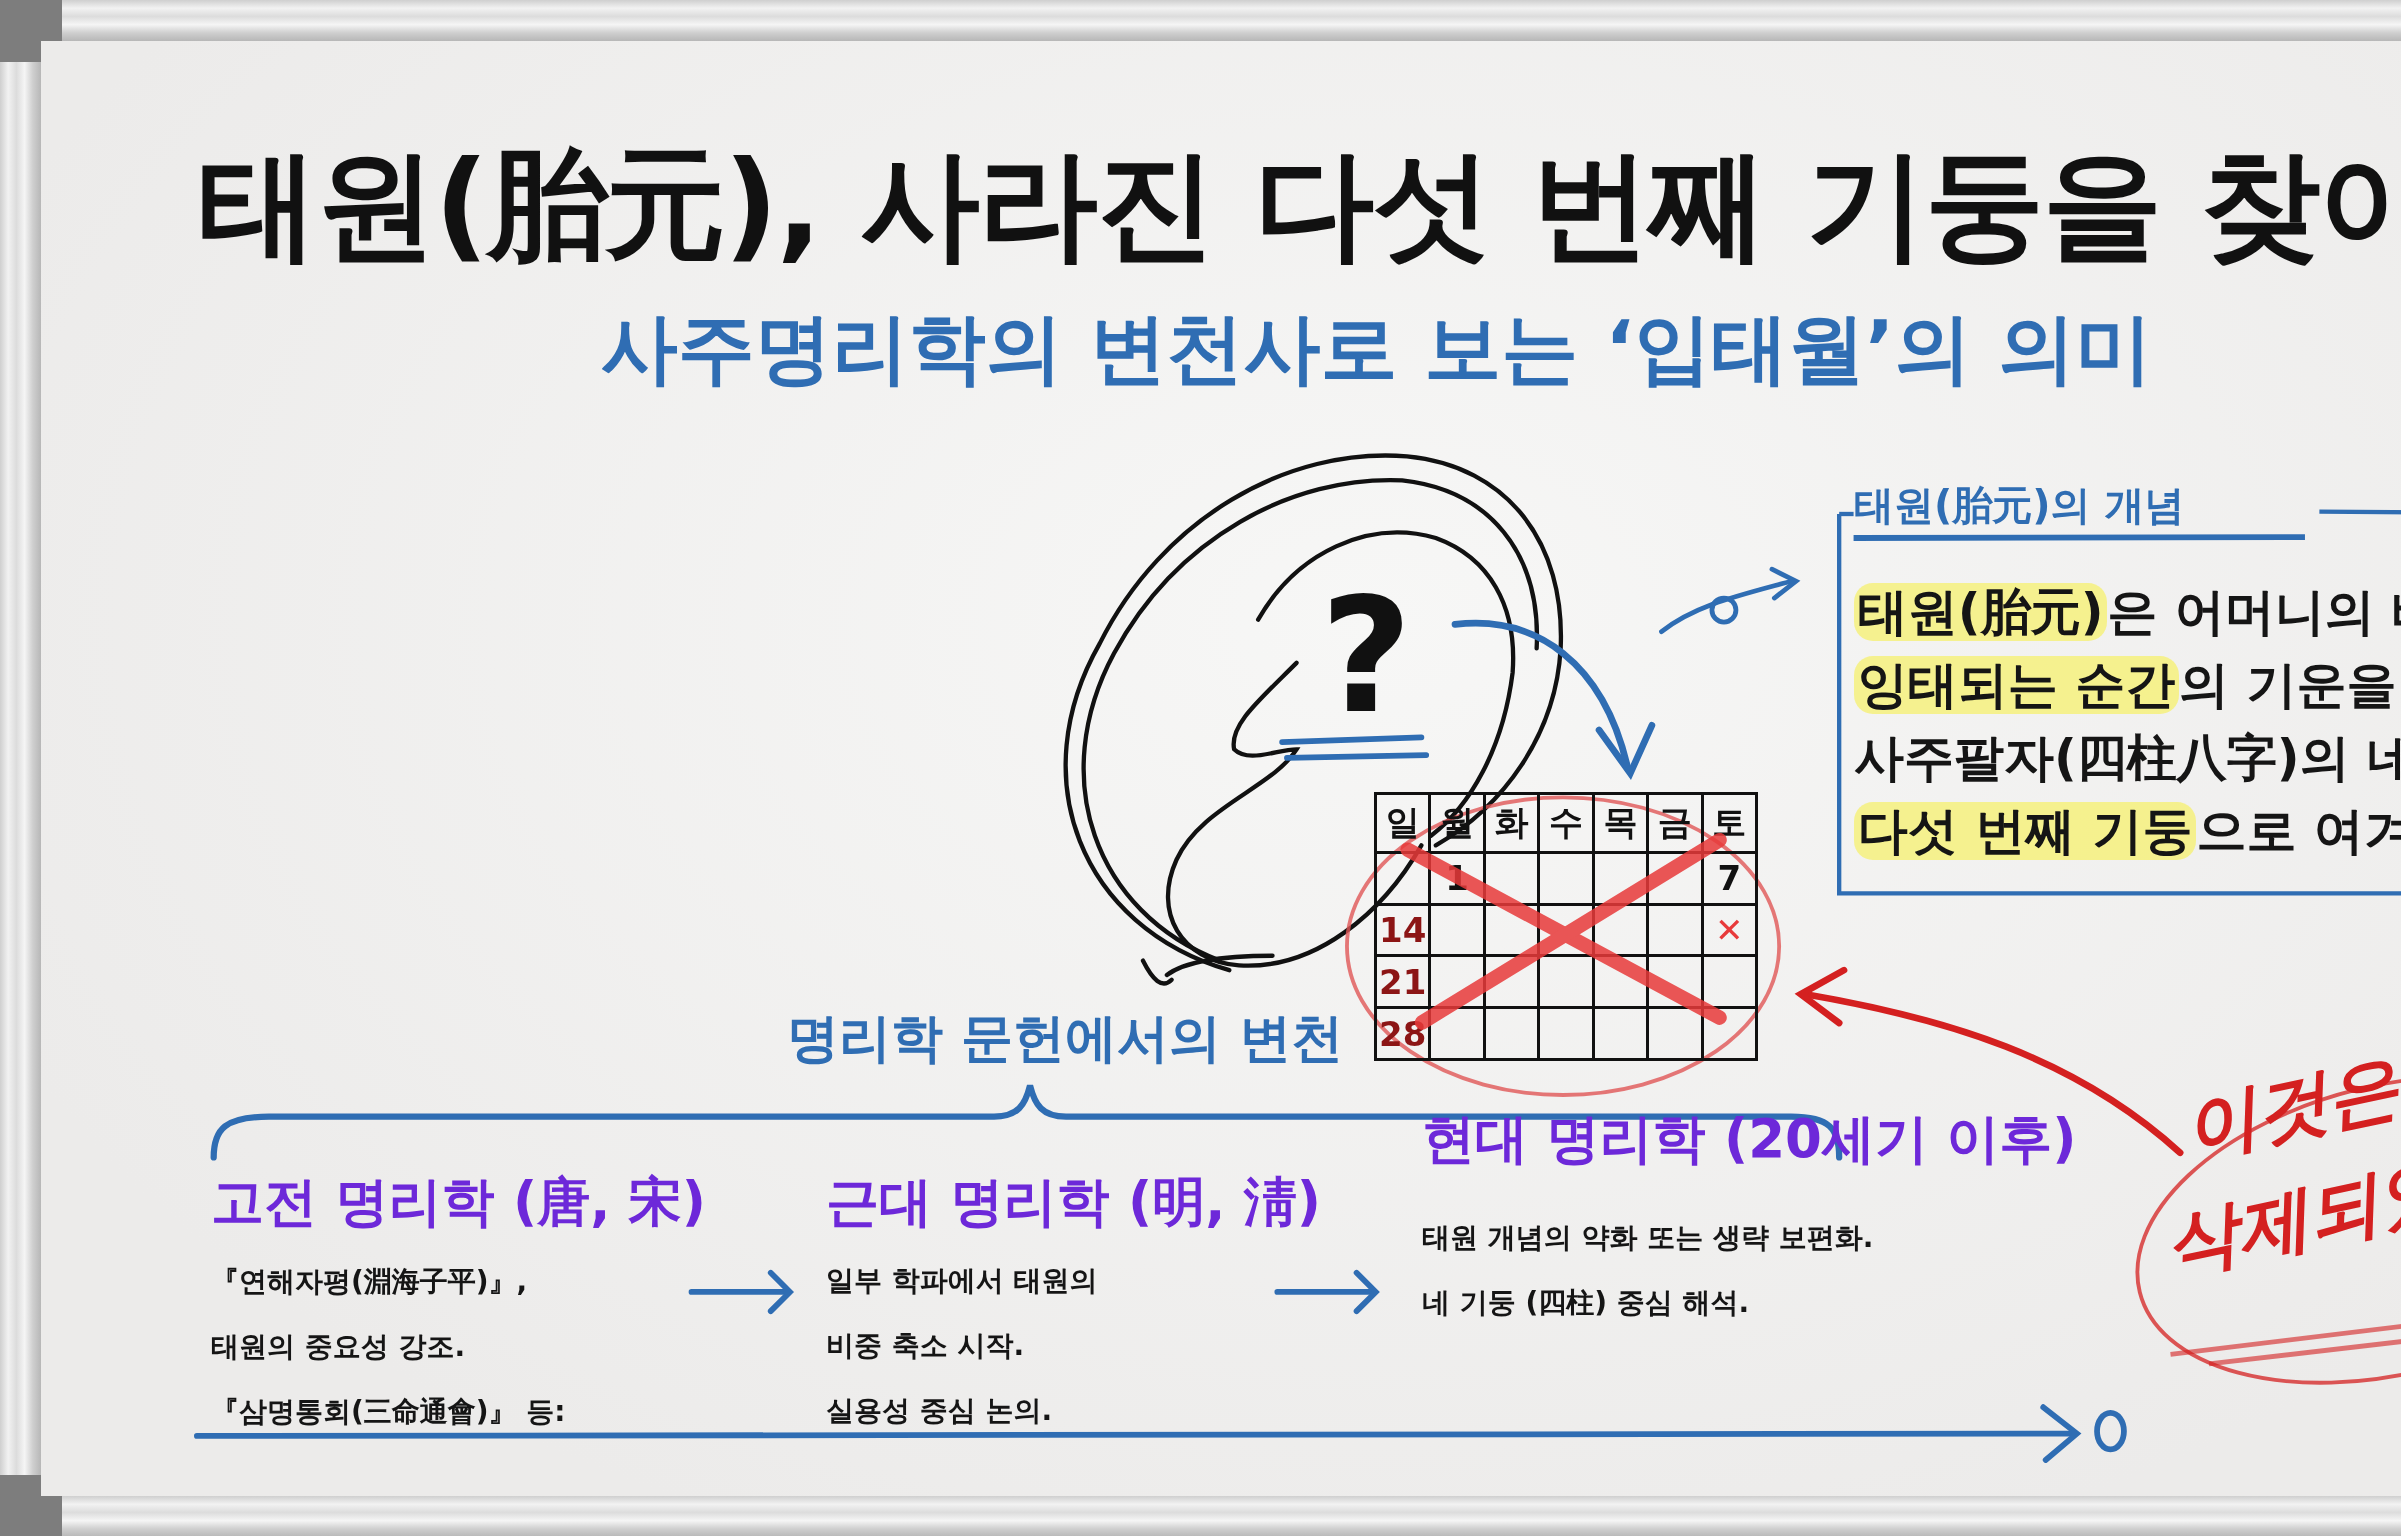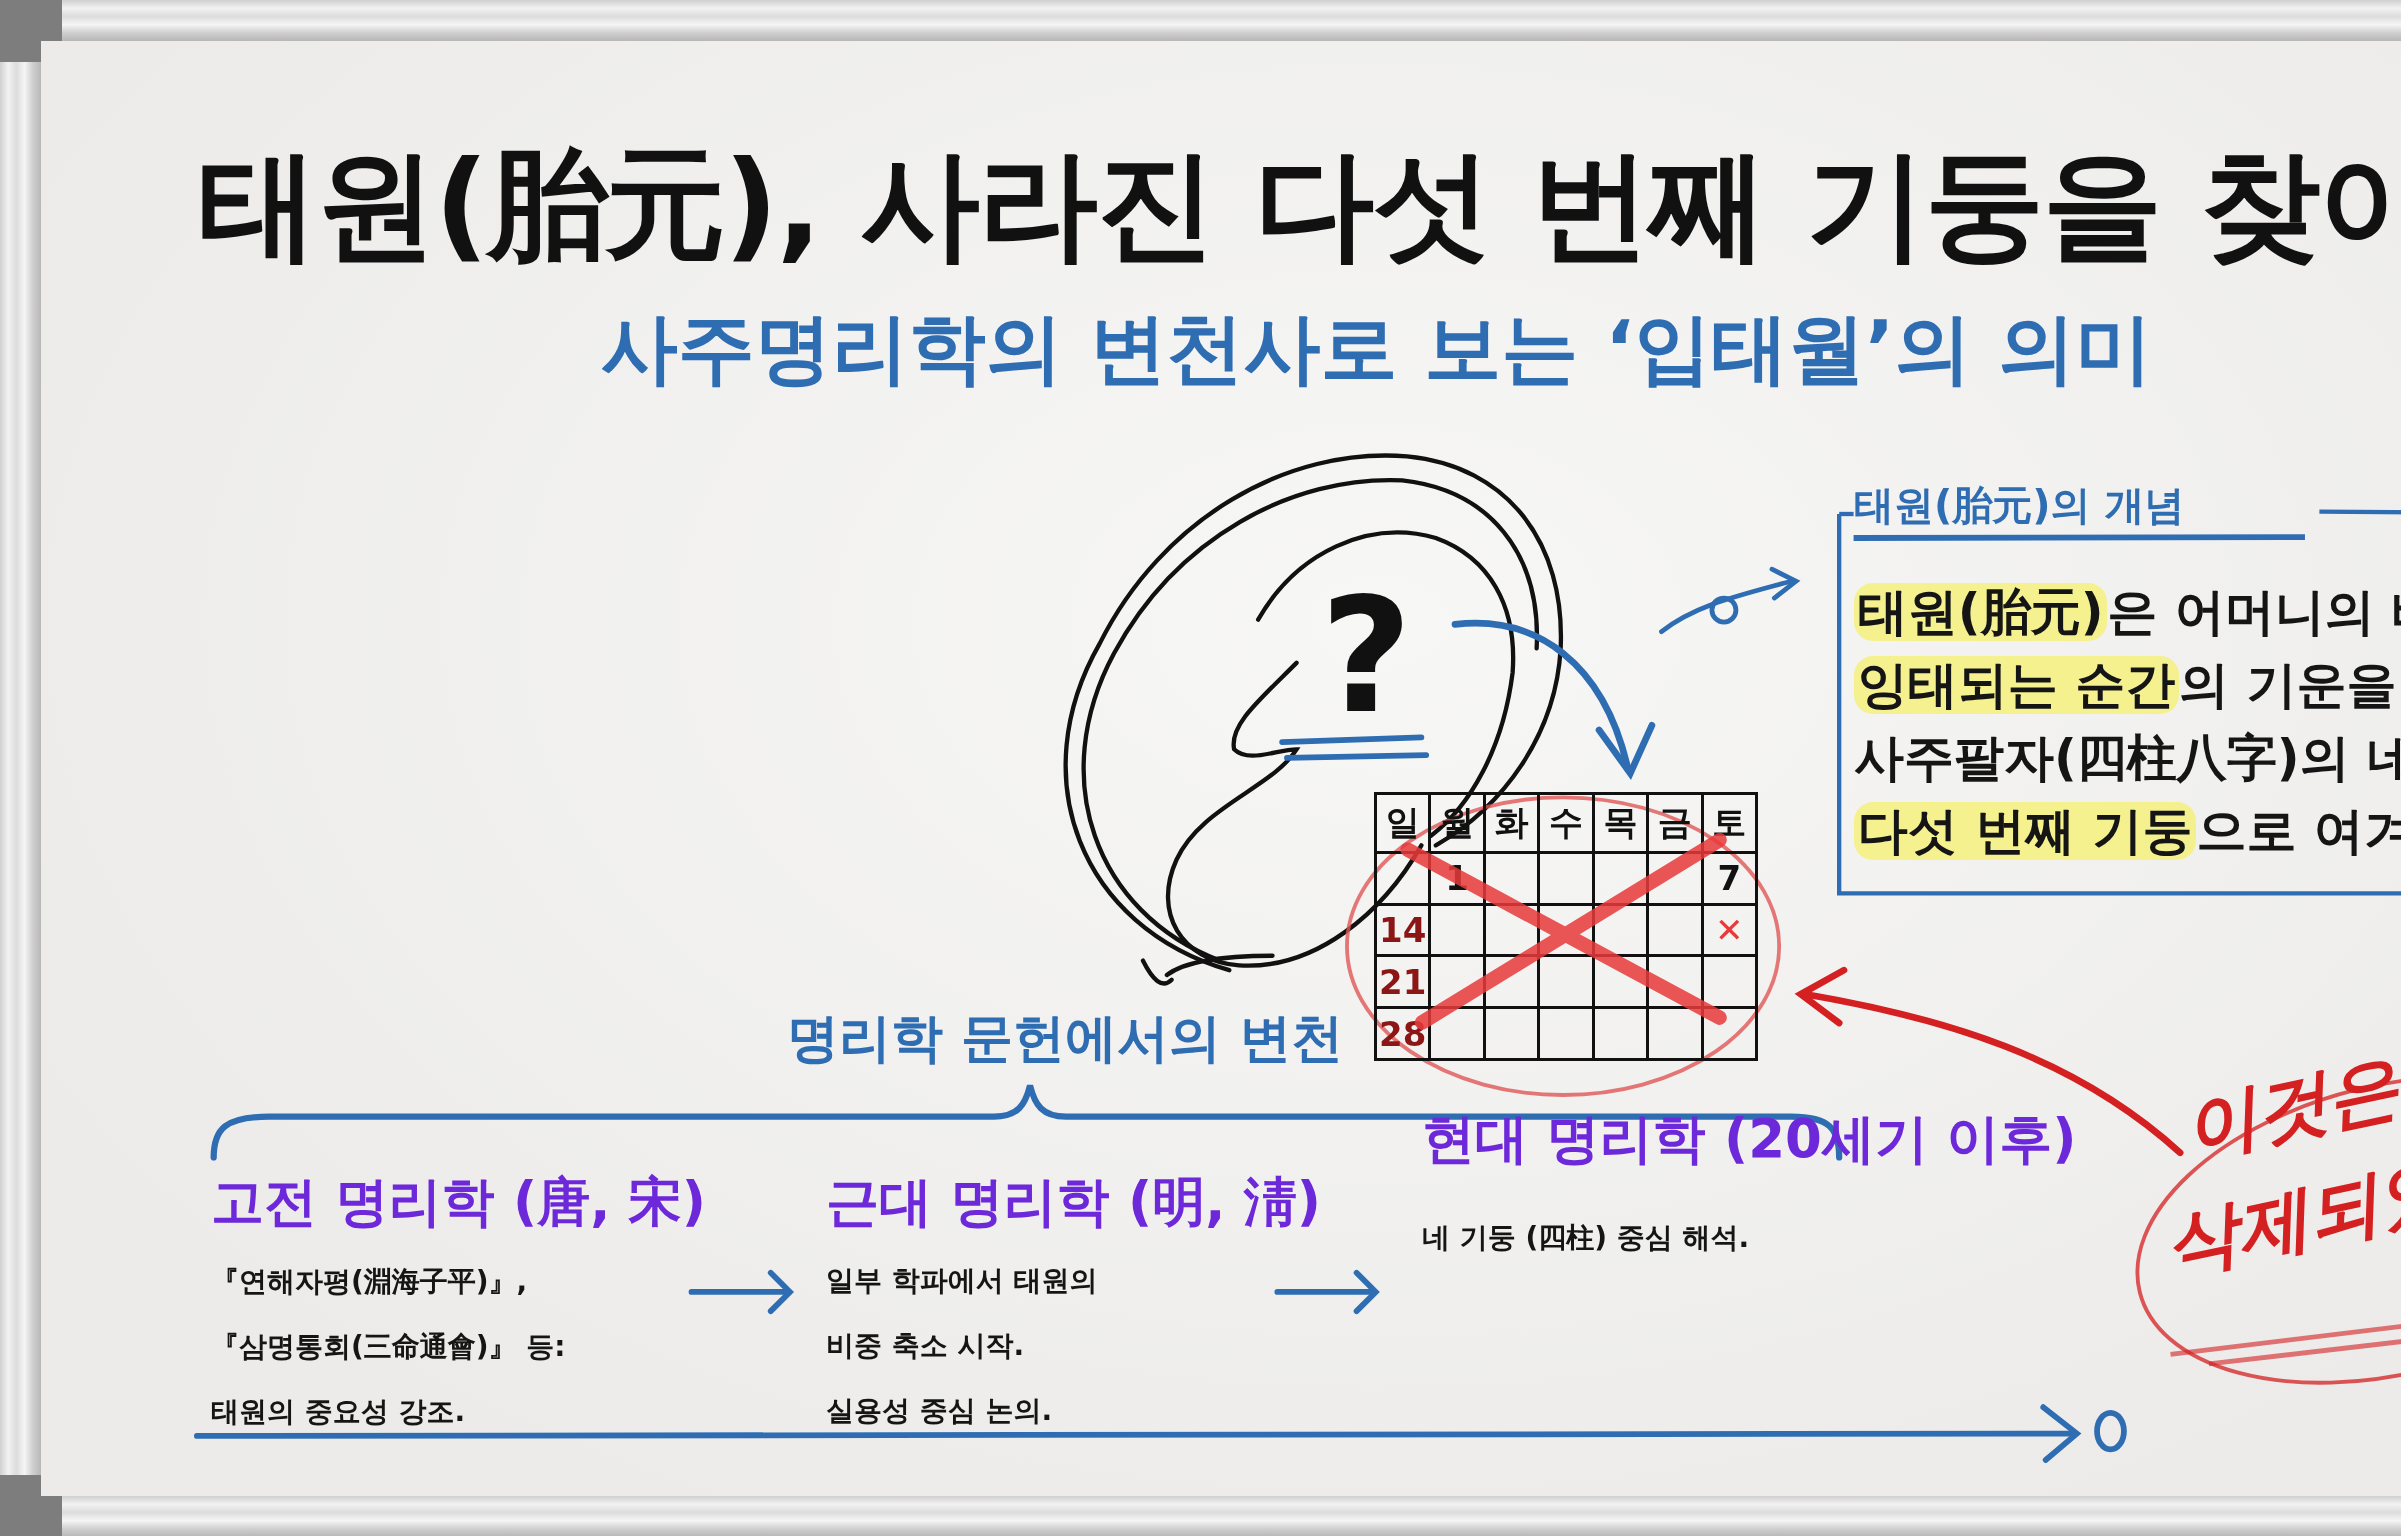--- a/index.html
+++ b/index.html
@@ -171,35 +171,36 @@
   <div><span>사주팔자(四柱八字)의 네 기둥에 더해</span></div>
   <div><span class="hl">다섯 번째 기둥</span><span>으로 여겨지기도 한다.</span></div>
 </div>
 
 <div class="abs evol-title">명리학 문헌에서의 변천</div>
 
 <div class="abs" style="left:211px;top:1167px;">
   <div class="era-title">고전 명리학 (唐, 宋)</div>
   <div class="era-desc" style="margin-top:9.6px;">
     <div>『연해자평(淵海子平)』,</div>
+    <div>태원의 중요성 강조.</div>
     <div>『삼명통회(三命通會)』 등:</div>
-    <div>태원의 중요성 강조.</div>
   </div>
 </div>
 <div class="abs" style="left:826px;top:1167px;">
   <div class="era-title">근대 명리학 (明, 淸)</div>
   <div class="era-desc" style="margin-top:9px;">
     <div>일부 학파에서 태원의</div>
     <div>비중 축소 시작.</div>
     <div>실용성 중심 논의.</div>
   </div>
 </div>
 <div class="abs" style="left:1422px;top:1104px;">
   <div class="era-title">현대 명리학 (20세기 이후)</div>
   <div class="era-desc" style="margin-top:29px;">
+    <div>태원 개념의 약화 또는 생략 보편화.</div>
     <div>네 기둥 (四柱) 중심 해석.</div>
   </div>
 </div>
 
 <div class="abs question">
   <div style="padding-left:43px;">이것은 왜</div>
   <div>삭제되었는가?</div>
 </div>
 
 

